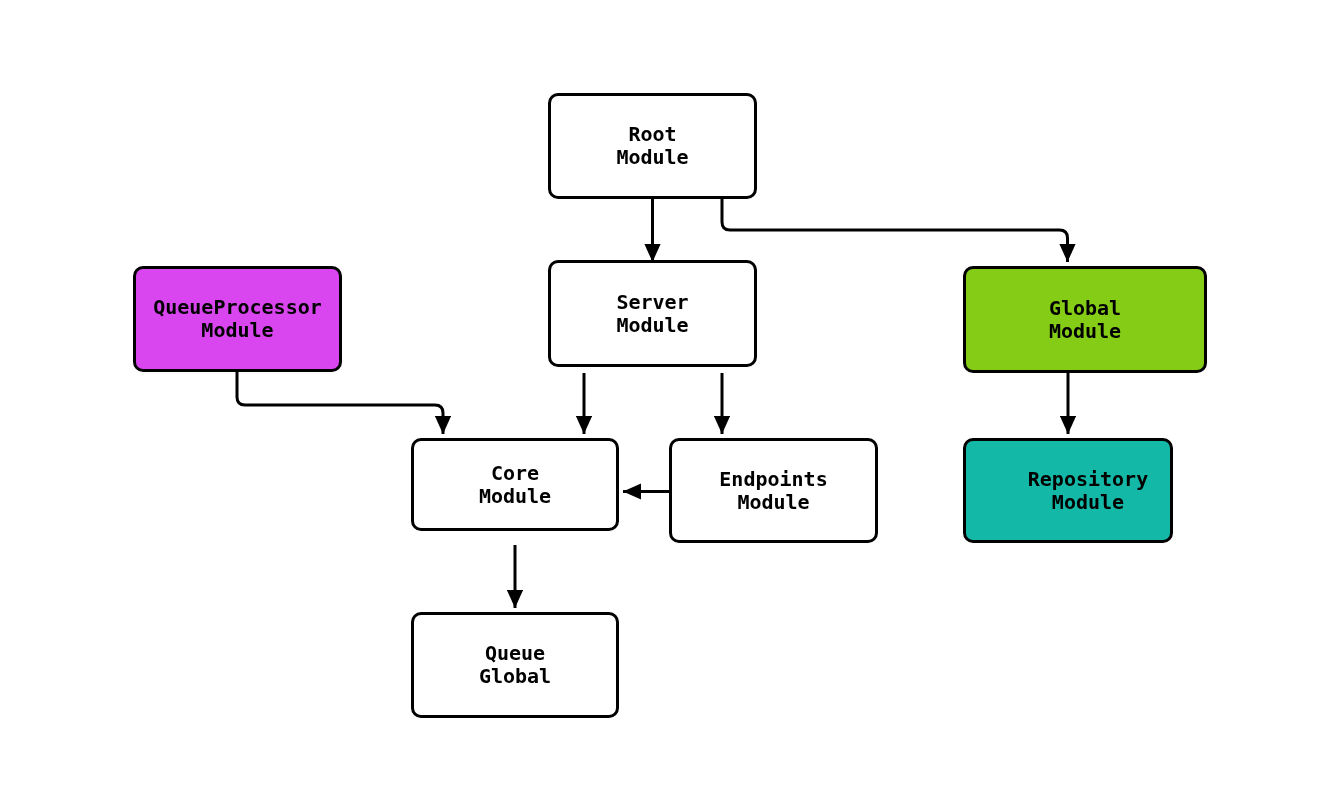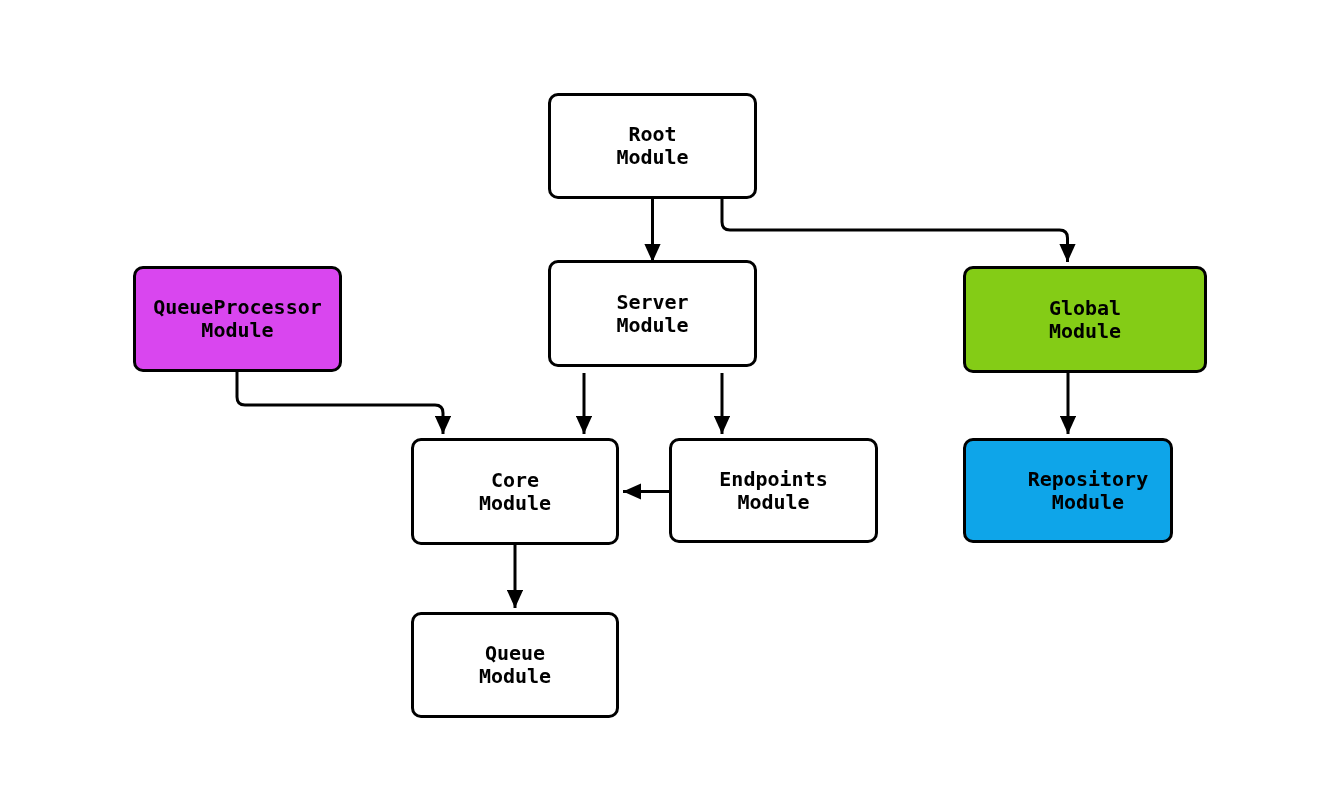--- a/index.html
+++ b/index.html
@@ -77,29 +77,29 @@
 Module</span>
     </div>
     <div class="node" style="left: 548px; top: 260px; width: 209px; height: 107px; background: rgb(255, 255, 255); border-color: rgb(0, 0, 0);">
       <span>Server
 Module</span>
     </div>
     <div class="node" style="left: 963px; top: 266px; width: 244px; height: 107px; background: #84cc16; border-color: rgb(0, 0, 0);">
       <span>Global
 Module</span>
     </div>
-    <div class="node" style="left: 411px; top: 438px; width: 208px; height: 107px; background: rgb(255, 255, 255); border-color: rgb(0, 0, 0);">
+    <div class="node" style="left: 411px; top: 438px; width: 208px; height: 93px; background: rgb(255, 255, 255); border-color: rgb(0, 0, 0);">
       <span>Core
 Module</span>
     </div>
     <div class="node" style="left: 669px; top: 438px; width: 209px; height: 105px; background: rgb(255, 255, 255); border-color: rgb(0, 0, 0);">
       <span>Endpoints
 Module</span>
     </div>
-    <div class="node" style="left: 963px; top: 438px; width: 210px; height: 105px; background: #0ea5e9; border-color: rgb(0, 0, 0); padding-left: 40px;">
+    <div class="node" style="left: 963px; top: 438px; width: 210px; height: 105px; background: #14b8a6; border-color: rgb(0, 0, 0); padding-left: 40px;">
       <span>Repository
 Module</span>
     </div>
     <div class="node" style="left: 411px; top: 612px; width: 208px; height: 106px; background: rgb(255, 255, 255); border-color: rgb(0, 0, 0);">
       <span>Queue
-Module</span>
+Global</span>
     </div>
   </div>
 
 </body></html>

